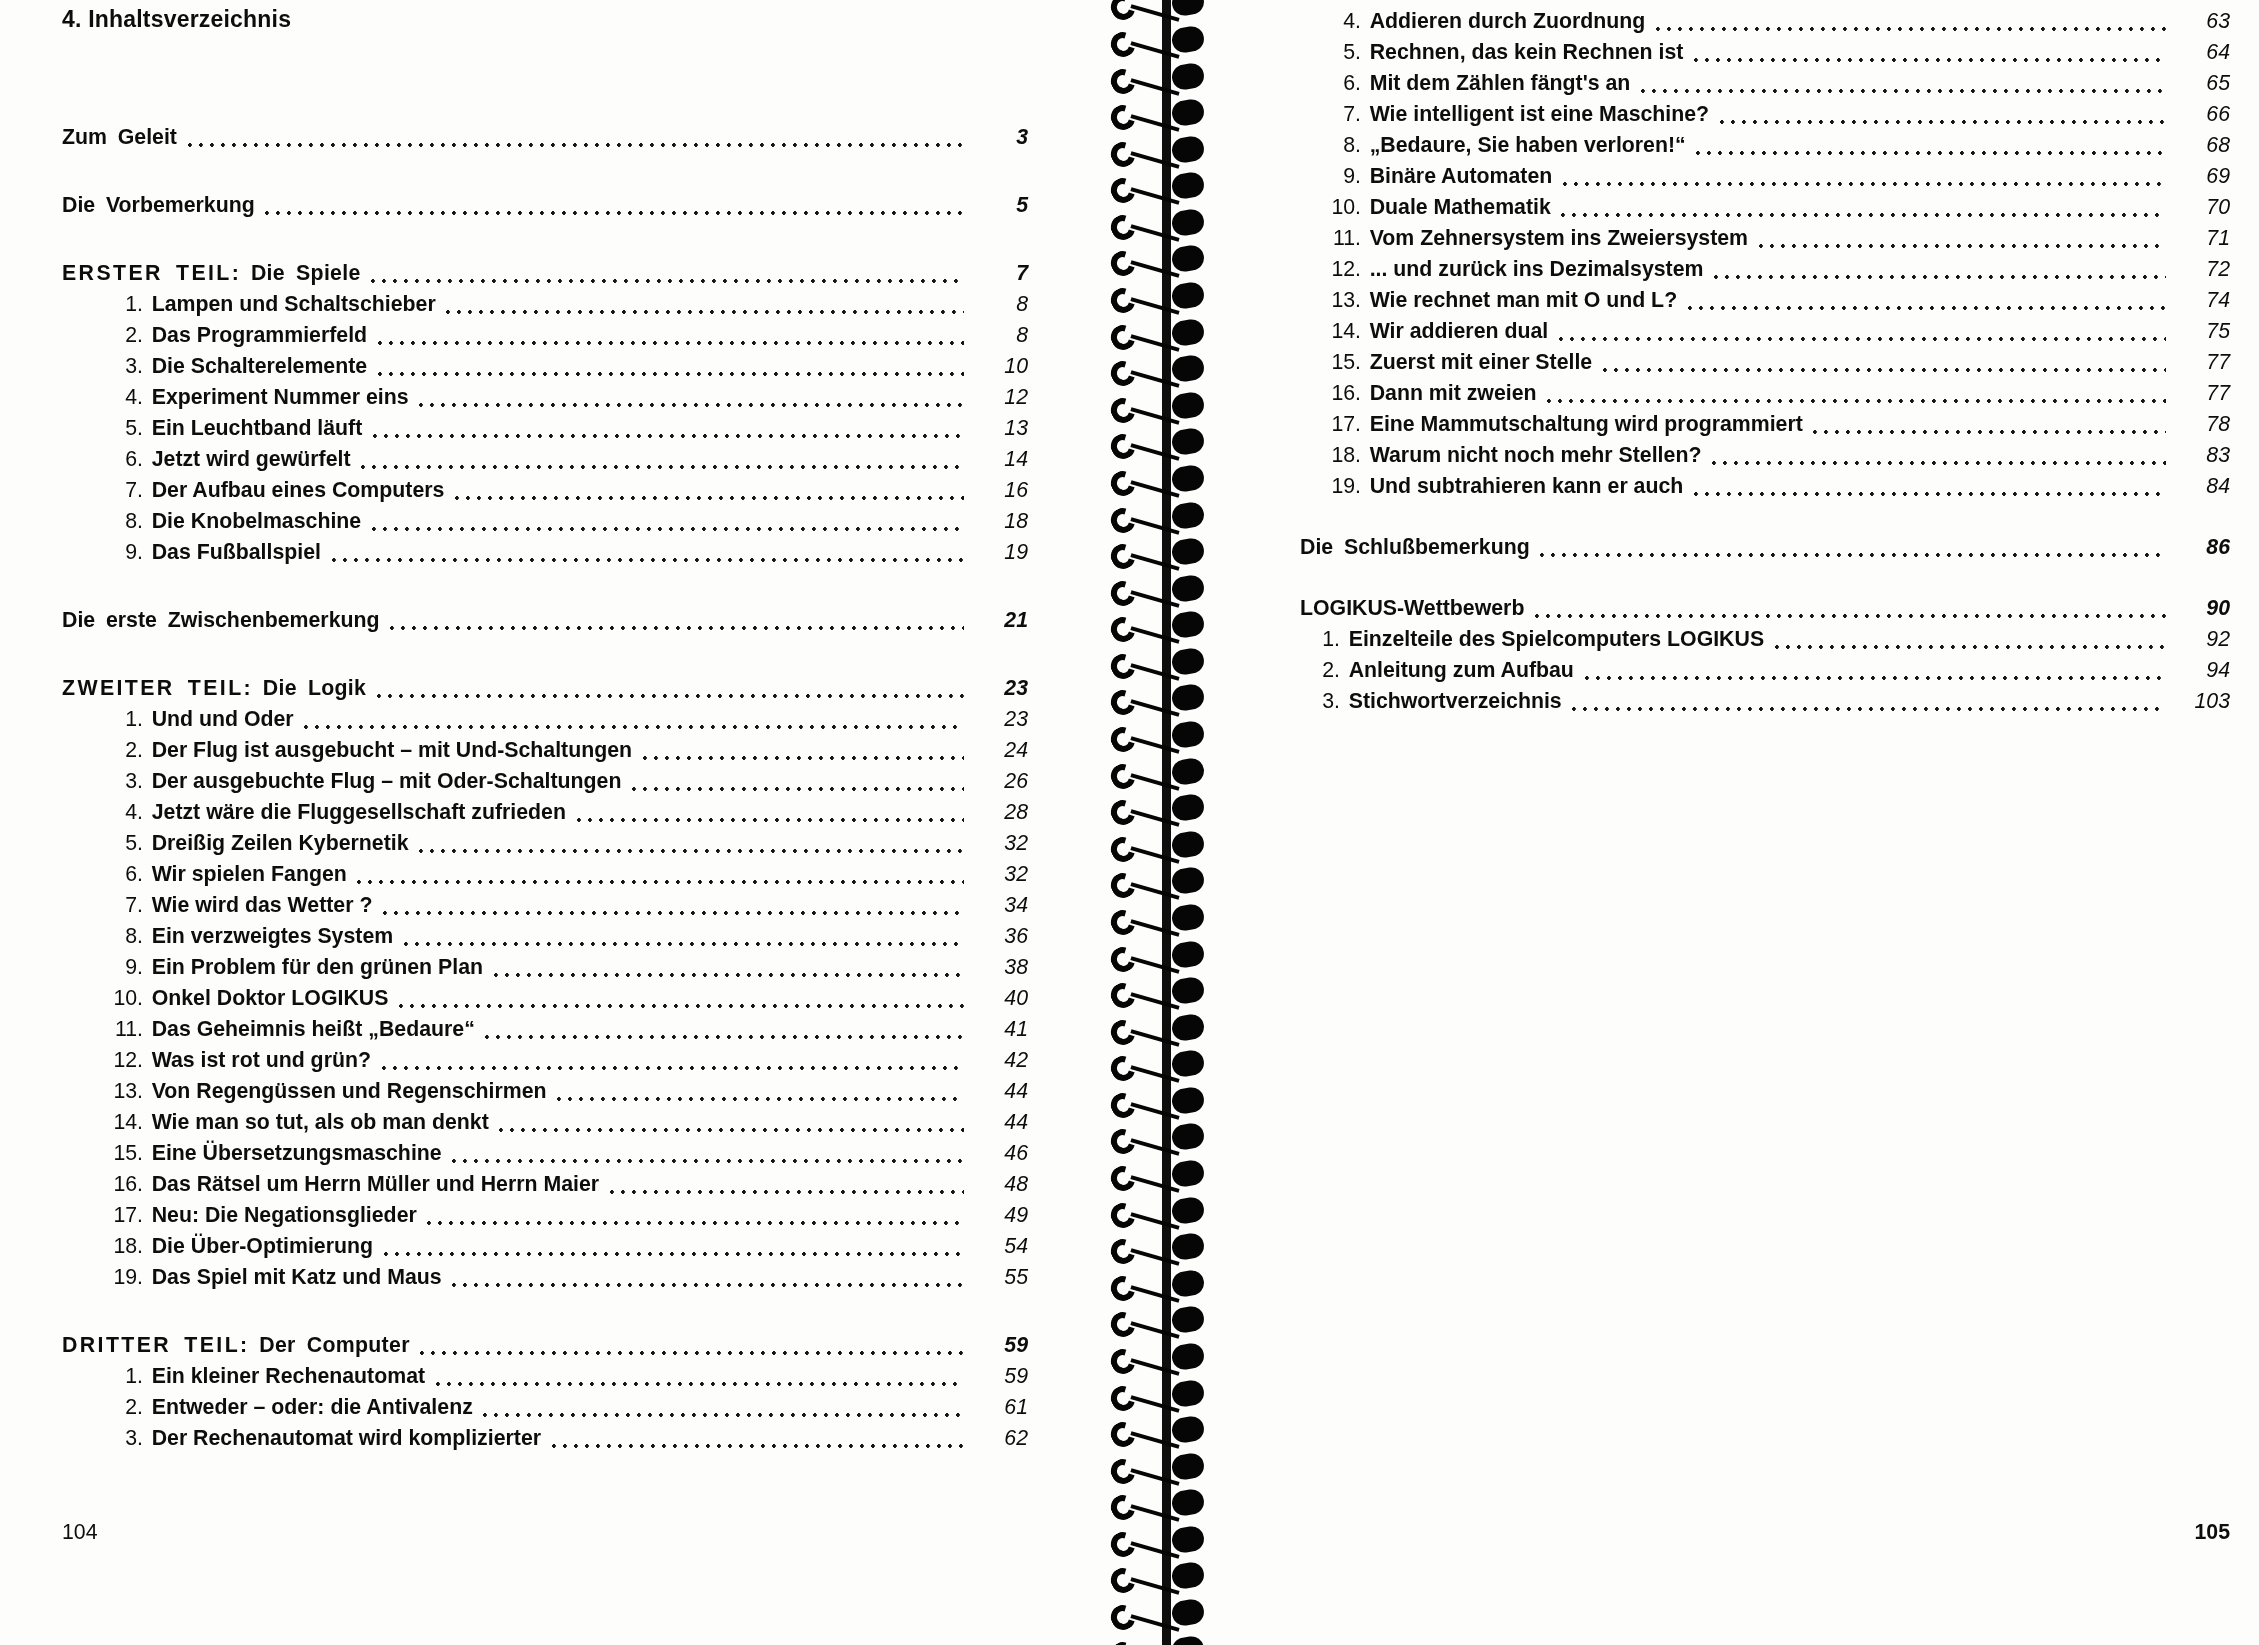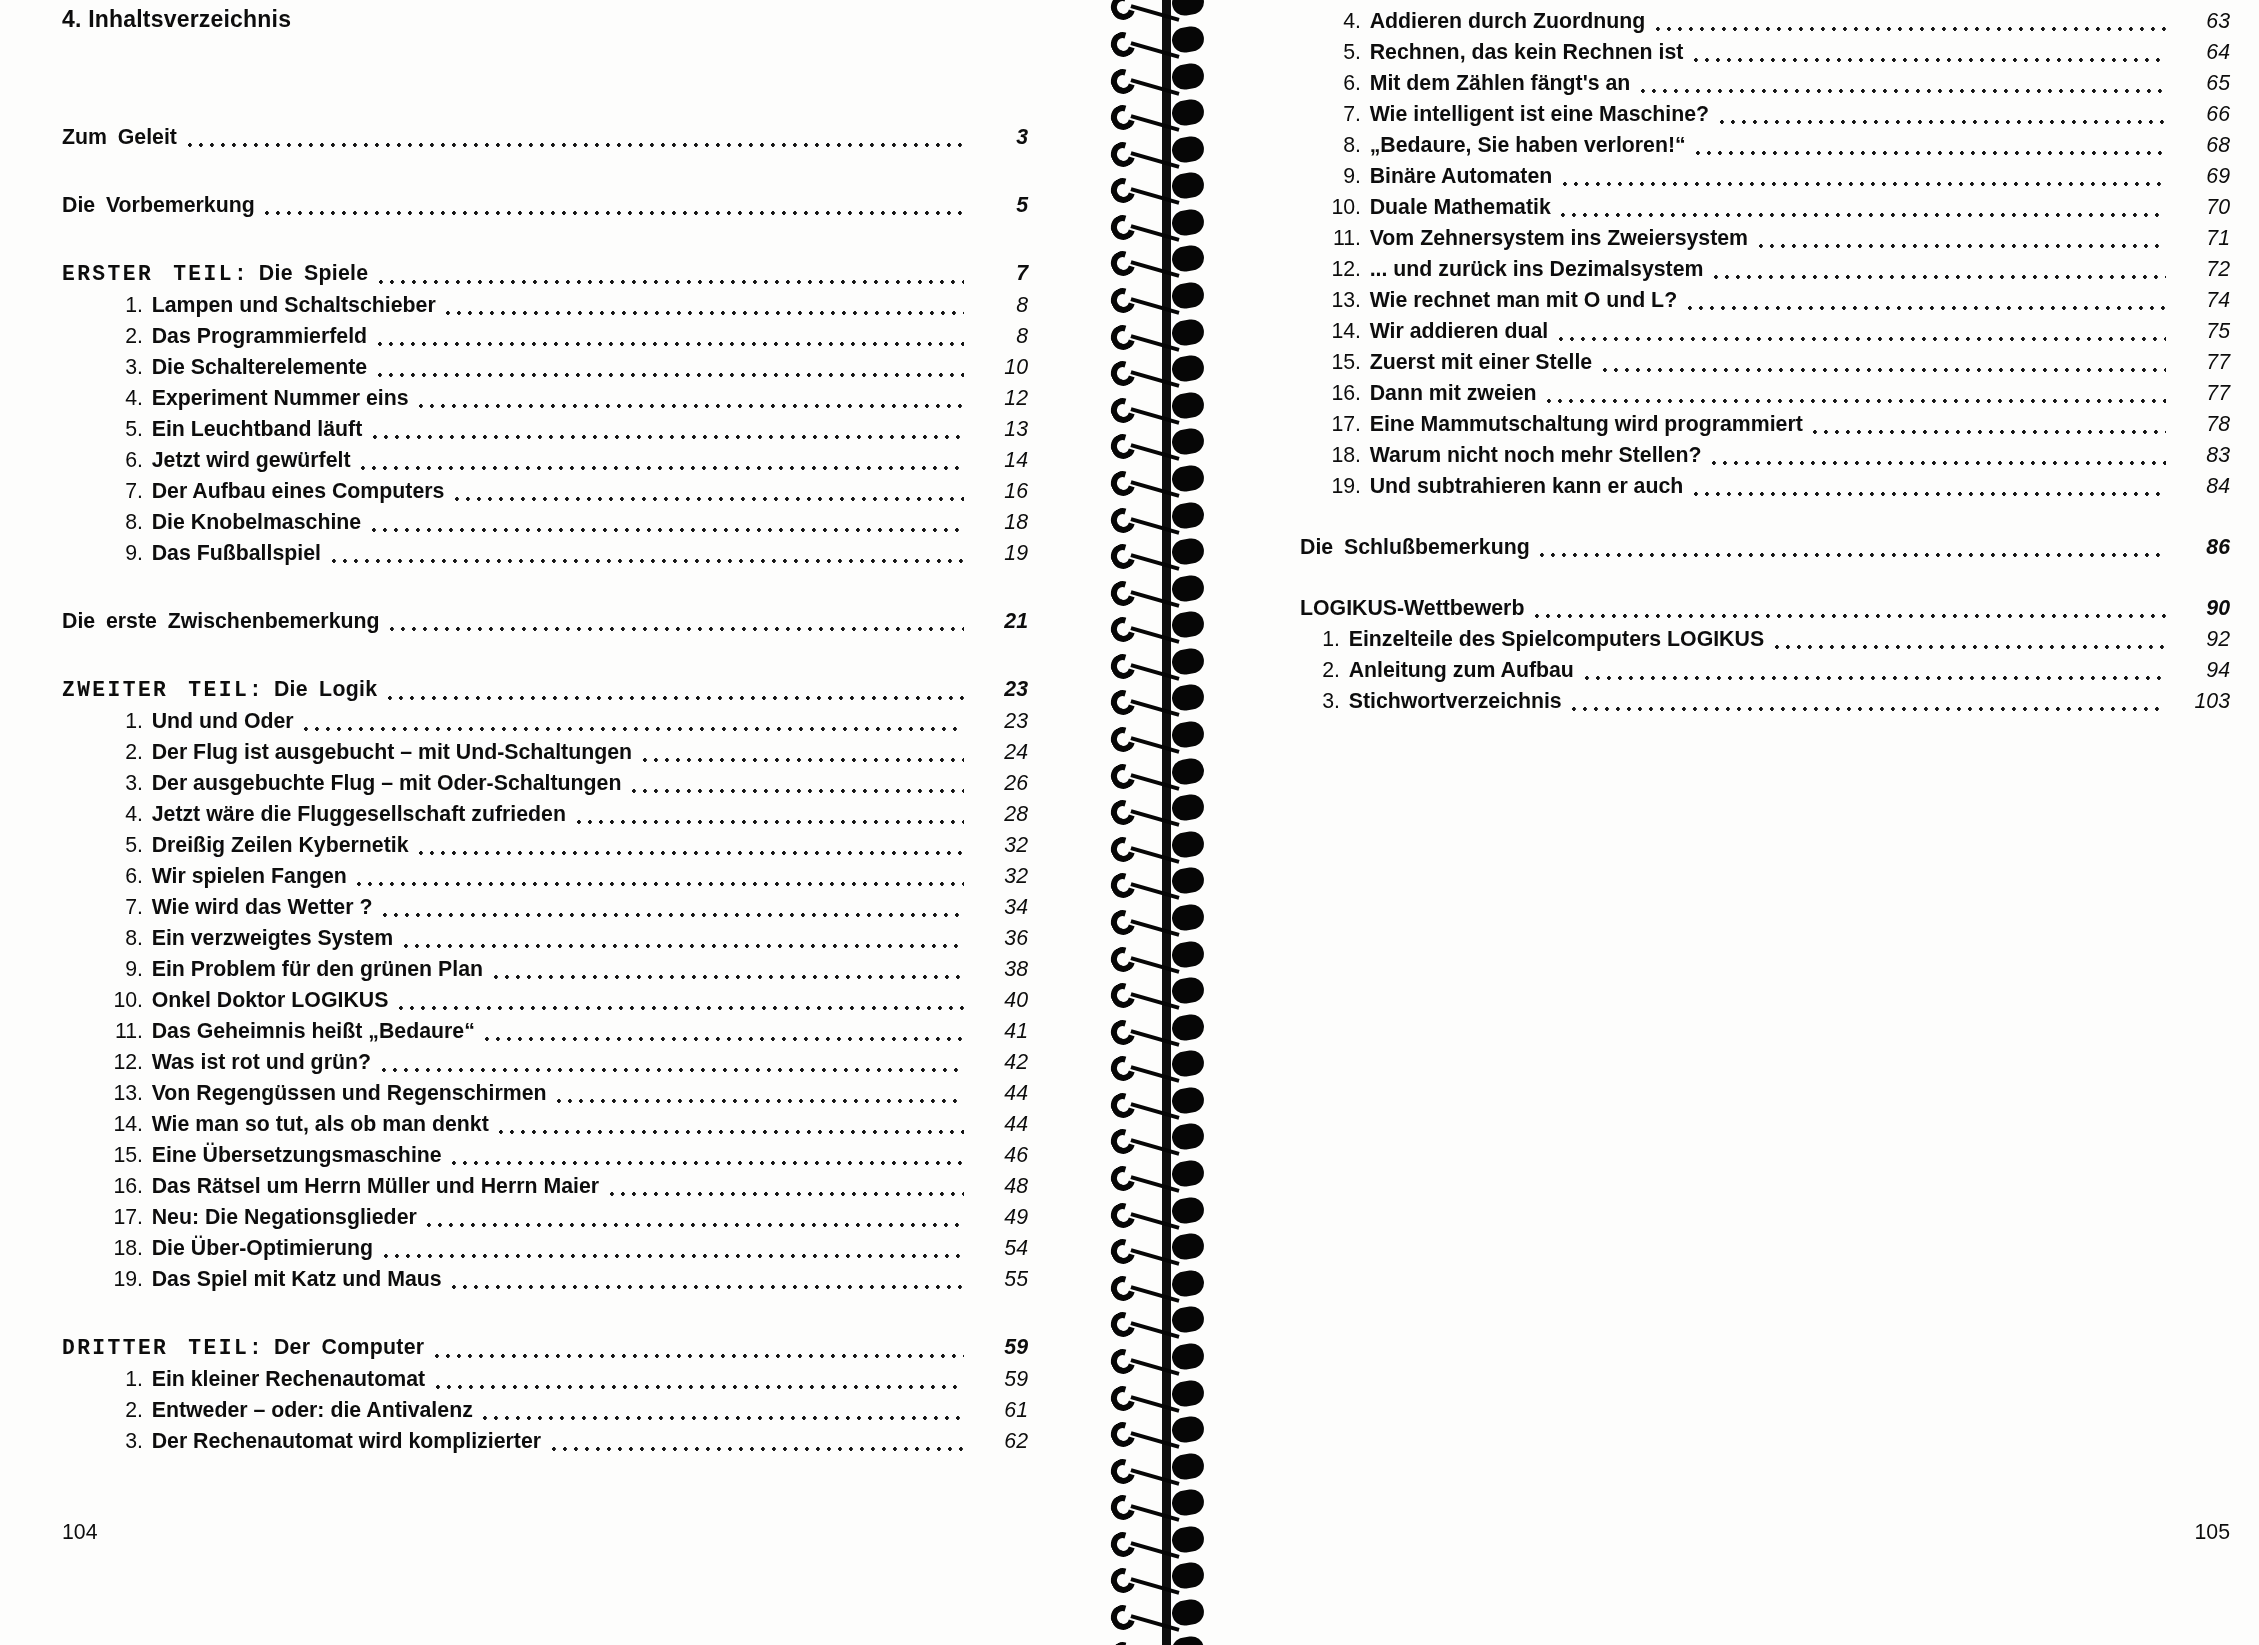--- a/index.html
+++ b/index.html
@@ -30,41 +30,41 @@
   }
   .row.section, .row.part { font-weight: bold; word-spacing: 4.9px; }
   #left-page  .row.section, #left-page  .row.part { margin-top: 37px; }
   #right-page .row.section, #right-page .row.part { margin-top: 30px; margin-left: 36px; }
 
   .num { flex: none; width: 81px; text-align: right; }
   #right-page .row.item .num { width: 97px; }
   #right-page .row.sub  .num { width: 76px; }
   .label { margin-left: 8.7px; font-weight: bold; }
   .section .label { margin-left: 0; }
-  .prefix { letter-spacing: 2.4px; font-family: Liberation Mono, monospace; }
+  .prefix { letter-spacing: 2.4px; }
   .part .label { margin-left: 9.7px; letter-spacing: 0.3px; }
 
   .dots {
     flex: 1 1 auto; min-width: 17.5px;
     align-self: flex-end;
     height: 3.9px;
     margin: 0 9.7px 5.8px 10.7px;
     background-image: radial-gradient(circle at 1.9px 1.9px, #151515 1.6px, rgba(0,0,0,0) 2px);
     background-size: 11px 3.9px;
     background-repeat: repeat-x;
     background-position: left bottom;
   }
   .pg { flex: none; width: 54px; text-align: right; font-style: italic; }
 
   .footer {
     position: absolute; top: 1520px;
     font-size: 21.3px;
   }
   #footer-left  { left: 62px; }
-  #footer-right { right: 30px; text-align: right; }
+  #footer-right { right: 30px; text-align: right; font-weight: bold; }
 
   
   #binding {
     position: absolute; left: 1095px; top: 0;
     width: 136px; height: 1646px;
     pointer-events: none;
   }
   #gutter-bar {
     position: absolute; left: 67px; top: 0;
     width: 8.7px; height: 100%;

